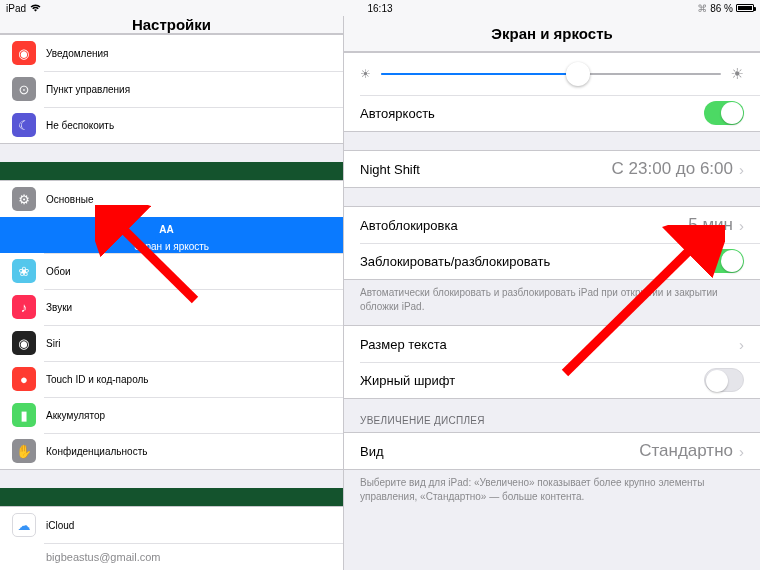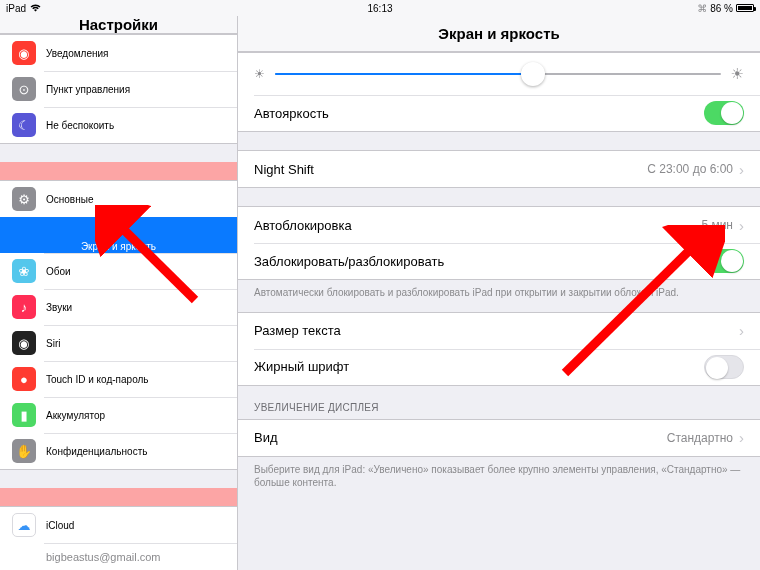--- a/index.html
+++ b/index.html
@@ -2,42 +2,42 @@
 <html><head>
 <meta charset="utf-8">
 <style>
 * { margin:0; padding:0; box-sizing:border-box; font-family:-apple-system,"Helvetica Neue",Arial,sans-serif; -webkit-font-smoothing:antialiased; }
 body { width:760px; height:570px; overflow:hidden; background:#efeff4; position:relative; }
 .statusbar { height:16px; display:flex; align-items:center; font-size:10px; padding:8px 6px; background:#f7f7f9; position:relative; }
 .statusbar .sb-left { position:absolute; left:6px; display:flex; gap:4px; align-items:center; }
 .statusbar .sb-center { position:absolute; left:50%; transform:translateX(-50%); }
 .statusbar .sb-right { position:absolute; right:6px; display:flex; gap:3px; align-items:center; }
 .wrap { display:flex; height:554px; }
-.sidebar { width:238px; background:#fca5a5; border-right:1px solid #c8c7cc; display:flex; flex-direction:column; overflow-y:auto; }
+.sidebar { width:344px; background:#14532d; border-right:1px solid #c8c7cc; display:flex; flex-direction:column; overflow-y:auto; }
 .sidebar-title { height:36px; display:flex; align-items:center; justify-content:center; font-weight:600; font-size:15px; border-bottom:1px solid #c8c7cc; background:#f7f7f9; }
 .group { border-top:1px solid #c8c7cc; border-bottom:1px solid #c8c7cc; margin-top:18px; background:#fff; }
 .group.first { margin-top:0; }
 .row { display:flex; align-items:center; height:36px; padding:0 12px; position:relative; cursor:pointer; }
 .row.sub { height:28px; font-size:11px; color:#8a8a8d; }
 .row + .row::before { content:""; position:absolute; top:0; left:44px; right:0; height:1px; background:#e0e0e4; }
 .row.selected { background:#0a7aff; color:#fff;flex-direction:column; }
 .row.selected::before { display:none; }
 .ic { width:24px; height:24px; border-radius:5px; margin-right:10px; flex:none; display:flex; align-items:center; justify-content:center; color:#fff; font-size:13px; }
 .lbl { font-size:10px; }
 .chev { margin-left:auto; color:#c7c7cc; font-size:15px; }
 .detail { flex:1; background:#efeff4; overflow-y:auto; }
 .detail-title { height:36px; display:flex; align-items:center; justify-content:center; font-weight:600; font-size:15px; border-bottom:1px solid #c8c7cc; background:#f7f7f9; }
 .section-header { font-size:10px; color:#6d6d72; text-transform:uppercase; padding:16px 16px 6px; letter-spacing:.3px; }
 .section-footer { font-size:10px; color:#8a8a8d; padding:6px 16px 0; line-height:1.35; }
 .cells { background:#fff; border-top:1px solid #c8c7cc; border-bottom:1px solid #c8c7cc; }
 .cell { display:flex; align-items:center; height:36px; padding:0 16px; position:relative; }
 .cell.slider { height:42px; }
 .cell + .cell::before { content:""; position:absolute; top:0; left:16px; right:0; height:1px; background:#e0e0e4; }
 .cell-lbl { font-size:13px; }
-.cell-val { margin-left:auto; color:#8a8a8d; font-size:12px; margin-right:6px; }
+.cell-val { margin-left:auto; color:#8a8a8d; font-size:17px; margin-right:6px; }
 .cell .chev { margin-left:0; }
 .switch { margin-left:auto; width:40px; height:24px; border-radius:12px; position:relative; cursor:pointer; }
 .switch.on { background:#4cd964; }
 .switch.off { background:#e5e5ea; border:1px solid #d9d9de; }
 .switch::after { content:""; position:absolute; width:22px; height:22px; background:#fff; border-radius:50%; top:1px; box-shadow:0 1px 2px rgba(0,0,0,.25); }
 .switch.on::after { right:1px; }
 .switch.off::after { left:1px; }
 .slider-track { flex:1; height:2px; background:#b3b3b8; margin:0 10px; position:relative; border-radius:1px; }
 .slider-fill { position:absolute; left:0; top:0; height:2px; background:#0a7aff; border-radius:1px; }
 .slider-thumb { position:absolute; width:24px; height:24px; background:#fff; border-radius:50%; top:-11px; box-shadow:0 1px 3px rgba(0,0,0,.3); transform:translateX(-50%); cursor:pointer; }

